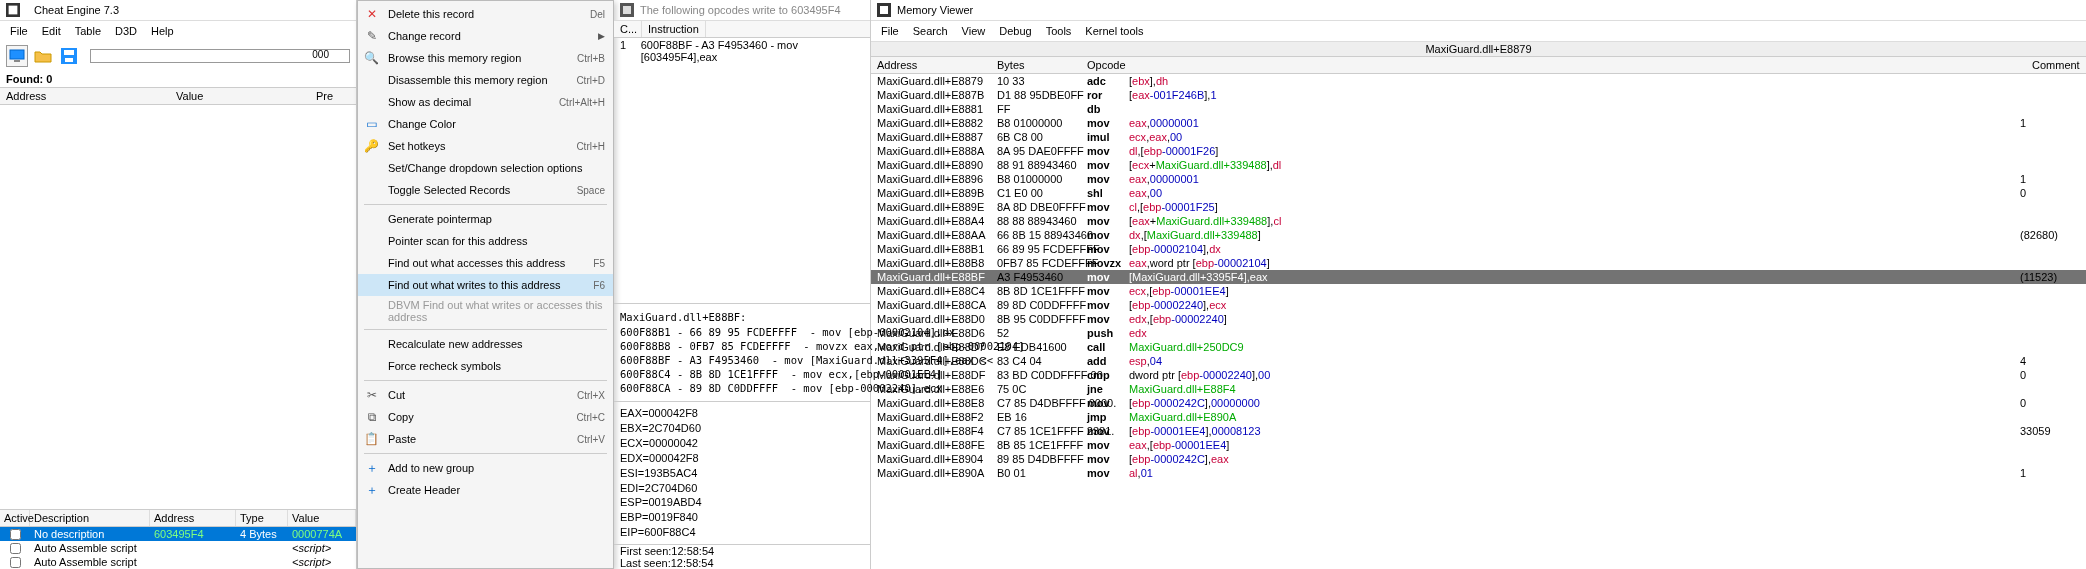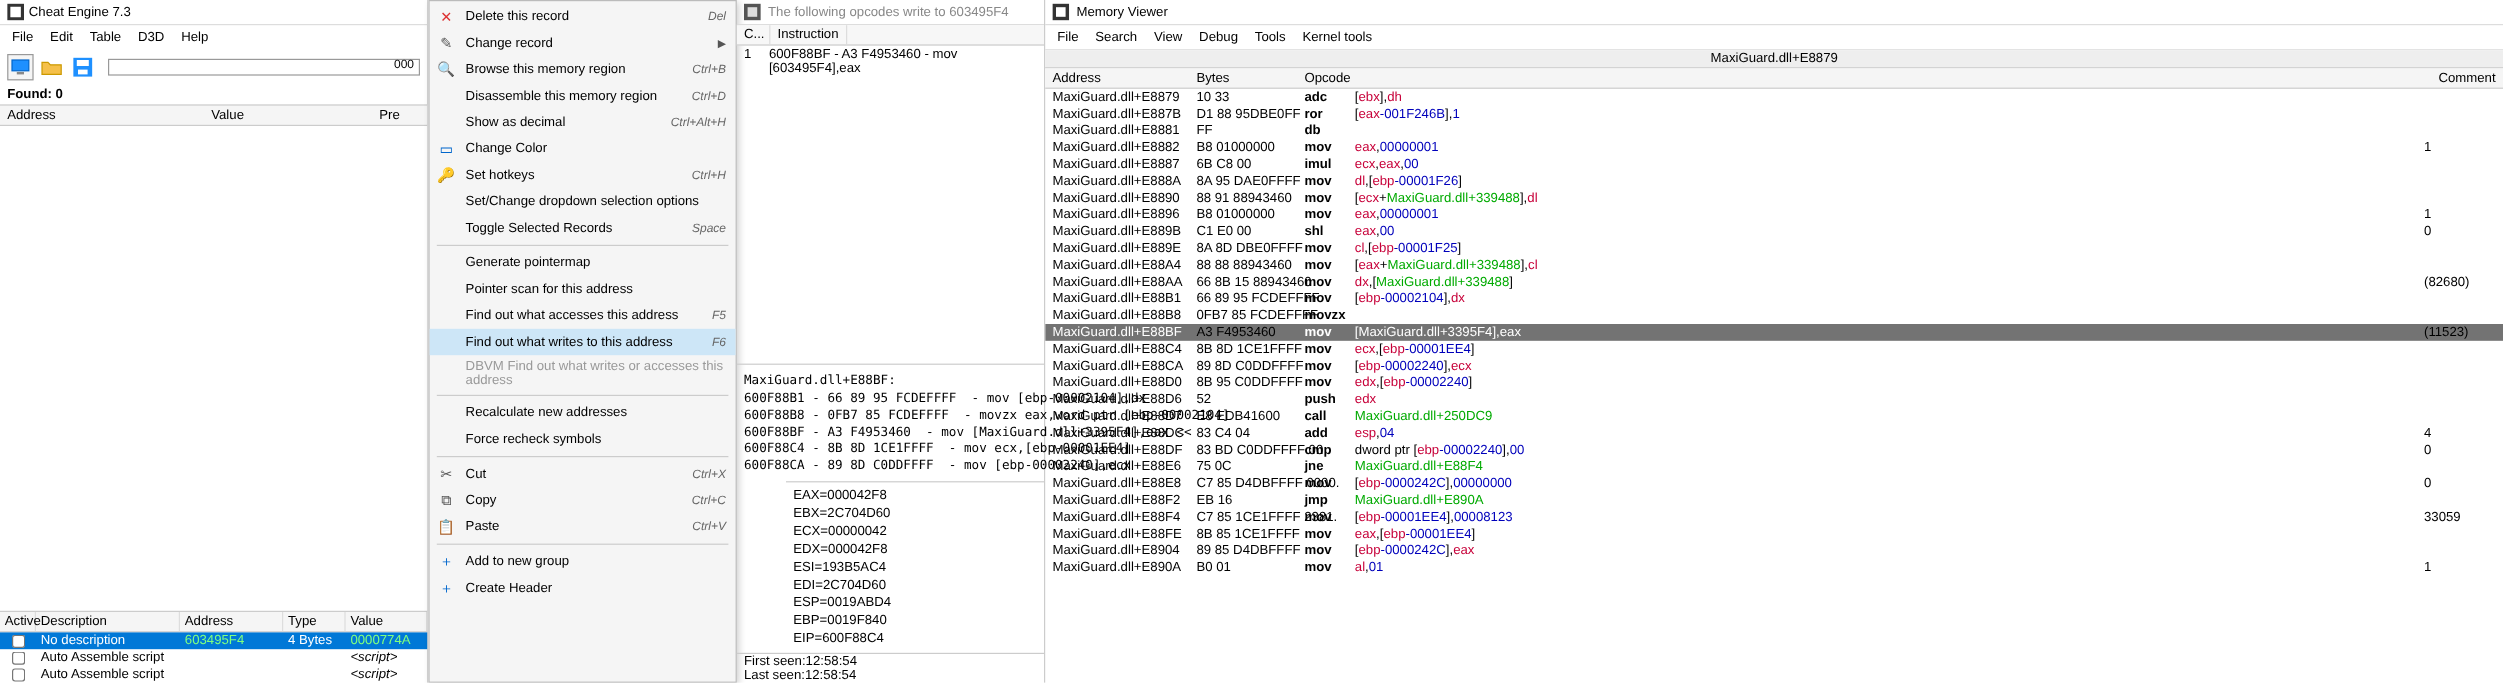--- a/index.html
+++ b/index.html
@@ -1,29 +1,29 @@
 <!DOCTYPE html>
 <html><head>
 <meta charset="utf-8">
 <style>
 * { box-sizing: border-box; margin: 0; padding: 0; font-family: "Segoe UI", Tahoma, sans-serif; font-size: 11px; }
 body { background: #fff; display: flex; width: 2086px; height: 569px; overflow: hidden; }
 .panel { border-right: 1px solid #ccc; display: flex; flex-direction: column; }
 
 
 .ce-main { width: 357px; }
-.titlebar { display: flex; align-items: center; padding: 3px 6px; border-bottom: 1px solid #ddd; gap: 4px; }
+.titlebar { display: flex; align-items: center; padding: 3px 6px; border-bottom: 1px solid #ddd; gap: 14px; }
 .titlebar .ico { width: 14px; height: 14px; }
 .menubar { display: flex; gap: 2px; padding: 2px 4px; }
 .menubar span { padding: 2px 6px; cursor: default; }
 .toolbar { display: flex; gap: 4px; padding: 4px 6px; align-items: center; }
 .tb-btn { width: 22px; height: 22px; border: 1px solid #999; display: flex; align-items: center; justify-content: center; background: #f5f5f5; }
 .folder-btn { width: 22px; height: 22px; display:flex; align-items:center; justify-content:center; }
 .progressbar { flex: 1; height: 14px; border: 1px solid #999; margin-left: 6px; position: relative; background: #fff; }
-.progress-label { position: absolute; right: 4px; top: -1px; font-size: 10px; }
+.progress-label { position: absolute; right: 20px; top: -1px; font-size: 10px; }
 .found { padding: 2px 6px; font-size: 11px; font-weight: bold; }
 .results-header { display: flex; padding: 2px 6px; border-top: 1px solid #ccc; border-bottom: 1px solid #ccc; background: #f5f5f5; }
 .results-header span:first-child { width: 170px; }
 .results-body { flex: 1; background: #fff; }
 .bottom-bar { display: flex; align-items: center; padding: 4px; gap: 6px; border-top: 1px solid #ccc; }
 .memview-btn { padding: 2px 16px; border: 1px solid #999; background: #f0f0f0; }
 .stop-icon { width: 22px; height: 22px; border: 2px solid #d33; border-radius: 50%; position: relative; margin-left: auto; }
 .stop-icon::after { content:""; position:absolute; width: 20px; height: 2px; background:#d33; top:8px; left:-1px; transform: rotate(45deg); }
 
 .addr-table-header { display: flex; background: #f5f5f5; border-top: 1px solid #ccc; border-bottom: 1px solid #ccc; }
@@ -36,34 +36,34 @@
 .addr-row.selected .green { color: #7fff7f; }
 .green { color: #0a0; }
 .ital { font-style: italic; }
 
 
 .ctx-menu { width: 257px; background: #f5f5f5; border: 1px solid #bbb; box-shadow: 2px 2px 6px rgba(0,0,0,0.2); padding: 2px 0; }
 .ctx-item { display: flex; align-items: center; padding: 3px 8px 3px 6px; gap: 8px; }
 .ctx-item.highlight { background: #cde6f7; }
 .ctx-ico { width: 16px; height: 16px; display: flex; align-items: center; justify-content: center; flex-shrink: 0; font-size: 12px; }
 .ctx-label { flex: 1; }
-.ctx-short { color: #666; font-size: 10px; font-style: italic; }
+.ctx-short { color: #666; font-size: 10px; }
 .ctx-sep { height: 1px; background: #ccc; margin: 3px 6px; }
 .ctx-item.disabled { color: #999; }
 .arrow-r { font-size: 9px; color: #555; }
 
 
 .opcode-panel { width: 257px; display:flex; flex-direction:column; border-right:1px solid #ccc;}
 .op-title { display:flex; align-items:center; gap:6px; padding:3px 6px; color:#888; border-bottom:1px solid #ddd; }
 .op-header { display:flex; border-bottom:1px solid #ccc; background:#f7f7f7;}
 .op-header span { padding:2px 6px; border-right:1px solid #ddd;}
 .op-row { display:flex; padding:1px 6px; }
 .op-row span:first-child{width:22px;}
 .asm-dump { padding: 6px; font-family: Consolas, monospace; font-size: 10.5px; line-height: 1.35; white-space: pre; border-top:1px solid #ccc; }
-.regs { padding: 4px 6px; font-family: Consolas, monospace; font-size:10.5px; line-height:1.35; border-top:1px solid #ccc;margin-left:41px;}
+.regs { padding: 4px 6px; font-family: Consolas, monospace; font-size:10.5px; line-height:1.35; border-top:1px solid #ccc;}
 .seen { padding: 0 6px; font-size: 10.5px; border-top:1px solid #ccc;}
 
 
 .memview { flex: 1; display:flex; flex-direction:column; }
 .mv-title { display:flex; align-items:center; gap:6px; padding:3px 6px; border-bottom:1px solid #ddd;}
 .mv-menu { display:flex; gap:2px; padding:2px 4px; border-bottom:1px solid #ddd;}
 .mv-menu span { padding:2px 6px; }
 .mv-loc { text-align:center; background:#eee; padding:1px; border-bottom:1px solid #ccc;}
 .mv-cols { display:flex; background:#f5f5f5; border-bottom:1px solid #ccc;}
 .mv-cols span { padding:2px 6px; }
@@ -432,20 +432,21 @@
         <span class="a">MaxiGuard.dll+E88B1</span>
     <span class="b">66 89 95 FCDEFFFF</span>
     <span class="o">mov</span>
     <span class="r">[<span class="reg">ebp</span><span class="num">-00002104</span>],<span class="reg">dx</span></span>
     <span class="m"></span>
       </div>
       <div class="mv-row">
         <span class="a">MaxiGuard.dll+E88B8</span>
     <span class="b">0FB7 85 FCDEFFFF</span>
     <span class="o">movzx</span>
+    <span class="r"><span class="reg">eax</span>,word ptr [<span class="reg">ebp</span><span class="num">-00002104</span>]</span>
     <span class="m"></span>
       </div>
       <div class="mv-row sel">
         <span class="a">MaxiGuard.dll+E88BF</span>
     <span class="b">A3 F4953460</span>
     <span class="o">mov</span>
     <span class="r">[<span class="sym2 sym">MaxiGuard.dll+3395F4</span>],<span class="reg">eax</span></span>
     <span class="m">(11523)</span>
       </div>
       <div class="mv-row">

